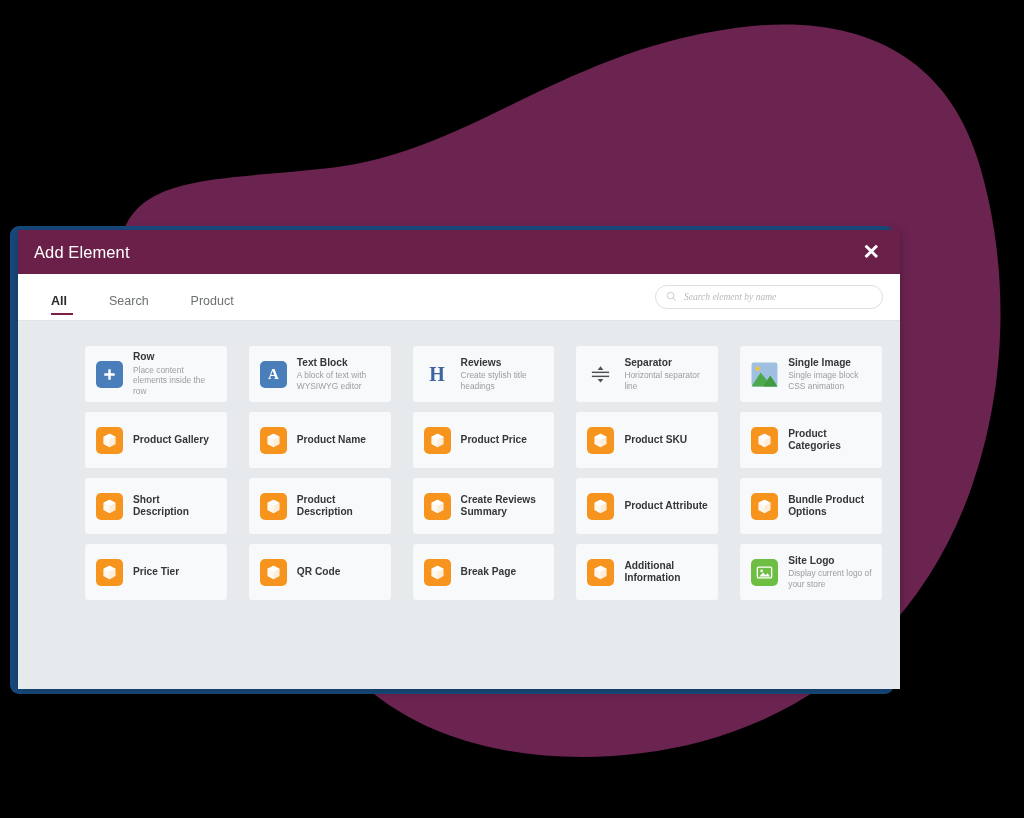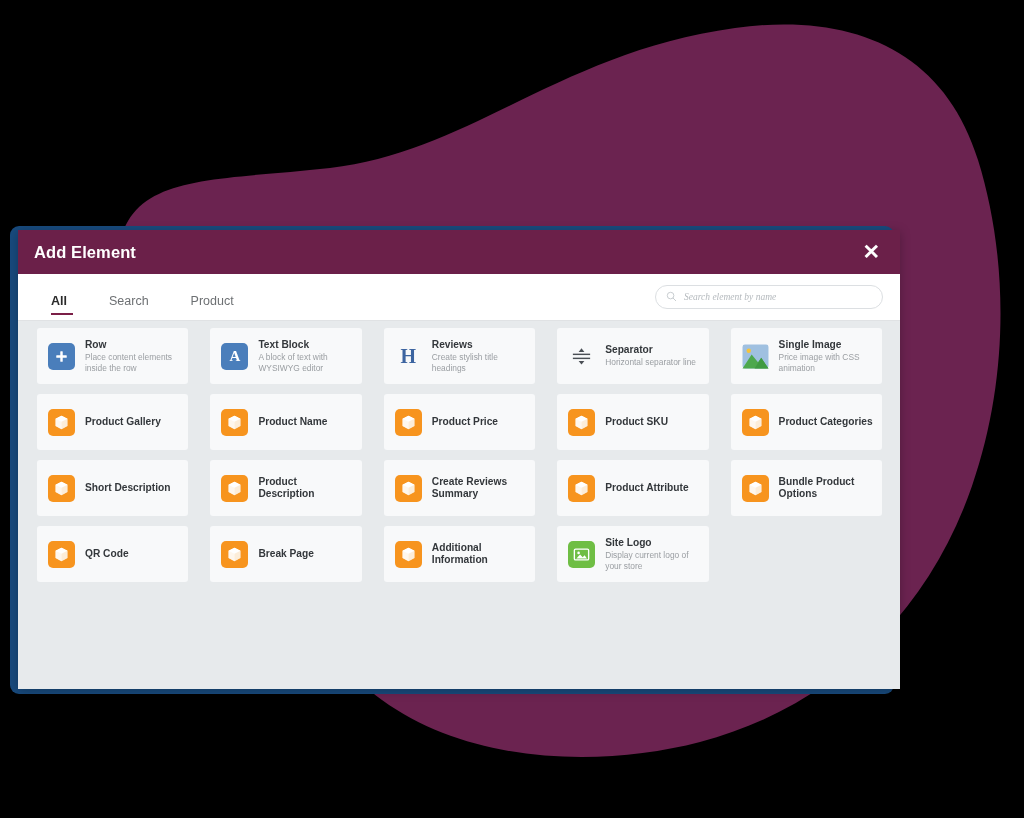--- a/index.html
+++ b/index.html
@@ -54,21 +54,21 @@
     background: #6b2049;
     display: flex;
     align-items: center;
     justify-content: space-between;
     padding: 0 18px 0 16px;
     box-sizing: border-box;
   }
   #dialog-title {
     color: #ffffff;
     font-size: 16.5px;
-    font-weight: bold;
+    font-weight: normal;
     letter-spacing: .1px;
   }
   #close-button {
     color: #ffffff;
     font-size: 21px;
     font-weight: bold;
     line-height: 1;
     cursor: pointer;
     padding: 2px 2px 4px 2px;
     font-family: "Liberation Sans", sans-serif;
@@ -142,25 +142,26 @@
     position: absolute;
     left: 11px;
     top: 6px;
     width: 11px;
     height: 11px;
     pointer-events: none;
   }
 
   
   #grid {
-    padding: 7px 18px 18px 19px;
+    padding: 25px 18px 18px 19px;
     display: grid;
     grid-template-columns: repeat(5, 1fr);
     gap: 10px 22px;
     box-sizing: border-box;
+    margin-left: 48px;
   }
   .card {
     background: #f8f9fa;
     border-radius: 3px;
     height: 56px;
     display: flex;
     align-items: center;
     padding: 0 9px 0 11px;
     box-sizing: border-box;
     cursor: pointer;
@@ -298,21 +299,21 @@
         <div class="card-icon">
           <svg width="27" height="25" viewBox="0 0 28 26">
             <rect x="0.5" y="0.5" width="27" height="25" rx="2.5" fill="#9fc0e0"></rect>
             <circle cx="7" cy="7" r="2.3" fill="#f5c33b"></circle>
             <path d="M0.5 25.5 L10 11 L16.6 19 L20 14.4 L27.5 25.5 Z" fill="#4da84d"></path>
             <path d="M13 25.5 L20 14.4 L27.5 25.5 Z" fill="#3f9a42"></path>
           </svg>
         </div>
         <div class="card-text">
           <div class="card-title">Single Image</div>
-          <div class="card-desc">Price image with CSS animation</div>
+          <div class="card-desc">Single image block CSS animation</div>
         </div>
       </div>
       <div class="card no-desc">
         <div class="card-icon ic-orange">
           <svg width="17" height="17" viewBox="0 0 20 20">
             <path d="M10 2.2 L17 5.6 L17 14.2 L10 17.8 L3 14.2 L3 5.6 Z" fill="#fff"></path>
             <path d="M10 2.2 L17 5.6 L10 9.2 L3 5.6 Z" fill="#ffffff"></path>
             <path d="M10 9.2 L10 17.8 L3 14.2 L3 5.6 Z" fill="#fdf0e0" opacity=".55"></path>
             <path d="M10 9.2 L17 5.6 L17 14.2 L10 17.8 Z" fill="#f9d7ab" opacity=".45"></path>
           </svg>
@@ -429,20 +430,33 @@
         <div class="card-icon ic-orange">
           <svg width="17" height="17" viewBox="0 0 20 20">
             <path d="M10 2.2 L17 5.6 L17 14.2 L10 17.8 L3 14.2 L3 5.6 Z" fill="#fff"></path>
             <path d="M10 2.2 L17 5.6 L10 9.2 L3 5.6 Z" fill="#ffffff"></path>
             <path d="M10 9.2 L10 17.8 L3 14.2 L3 5.6 Z" fill="#fdf0e0" opacity=".55"></path>
             <path d="M10 9.2 L17 5.6 L17 14.2 L10 17.8 Z" fill="#f9d7ab" opacity=".45"></path>
           </svg>
         </div>
         <div class="card-text">
           <div class="card-title">Bundle Product Options</div>
+        </div>
+      </div>
+      <div class="card no-desc">
+        <div class="card-icon ic-orange">
+          <svg width="17" height="17" viewBox="0 0 20 20">
+            <path d="M10 2.2 L17 5.6 L17 14.2 L10 17.8 L3 14.2 L3 5.6 Z" fill="#fff"></path>
+            <path d="M10 2.2 L17 5.6 L10 9.2 L3 5.6 Z" fill="#ffffff"></path>
+            <path d="M10 9.2 L10 17.8 L3 14.2 L3 5.6 Z" fill="#fdf0e0" opacity=".55"></path>
+            <path d="M10 9.2 L17 5.6 L17 14.2 L10 17.8 Z" fill="#f9d7ab" opacity=".45"></path>
+          </svg>
+        </div>
+        <div class="card-text">
+          <div class="card-title">Price Tier</div>
         </div>
       </div>
       <div class="card no-desc">
         <div class="card-icon ic-orange">
           <svg width="17" height="17" viewBox="0 0 20 20">
             <path d="M10 2.2 L17 5.6 L17 14.2 L10 17.8 L3 14.2 L3 5.6 Z" fill="#fff"></path>
             <path d="M10 2.2 L17 5.6 L10 9.2 L3 5.6 Z" fill="#ffffff"></path>
             <path d="M10 9.2 L10 17.8 L3 14.2 L3 5.6 Z" fill="#fdf0e0" opacity=".55"></path>
             <path d="M10 9.2 L17 5.6 L17 14.2 L10 17.8 Z" fill="#f9d7ab" opacity=".45"></path>
           </svg>

